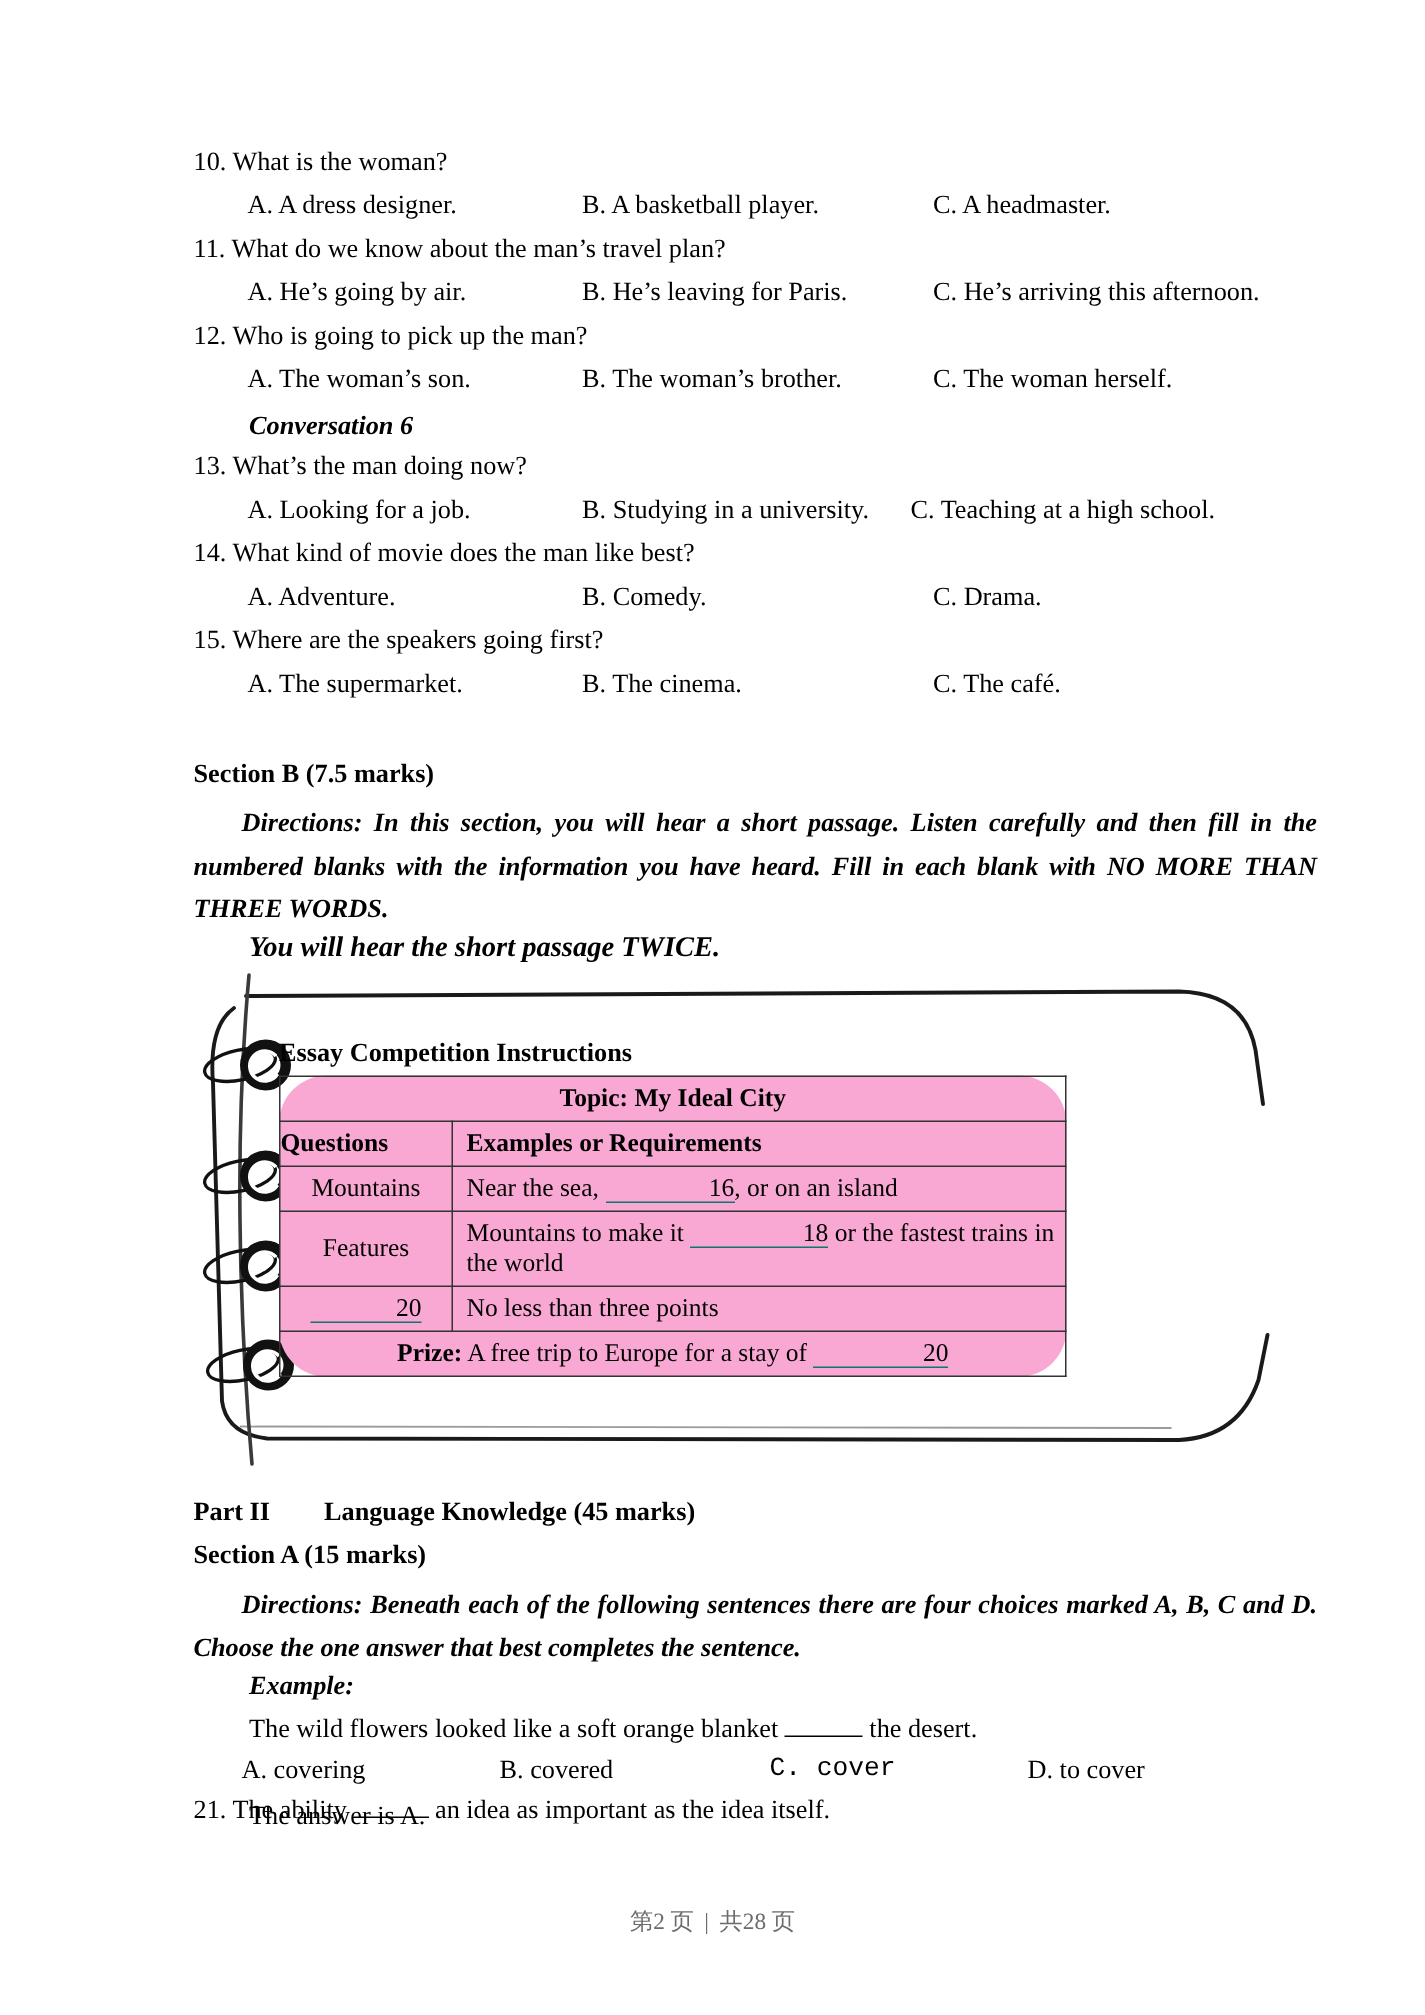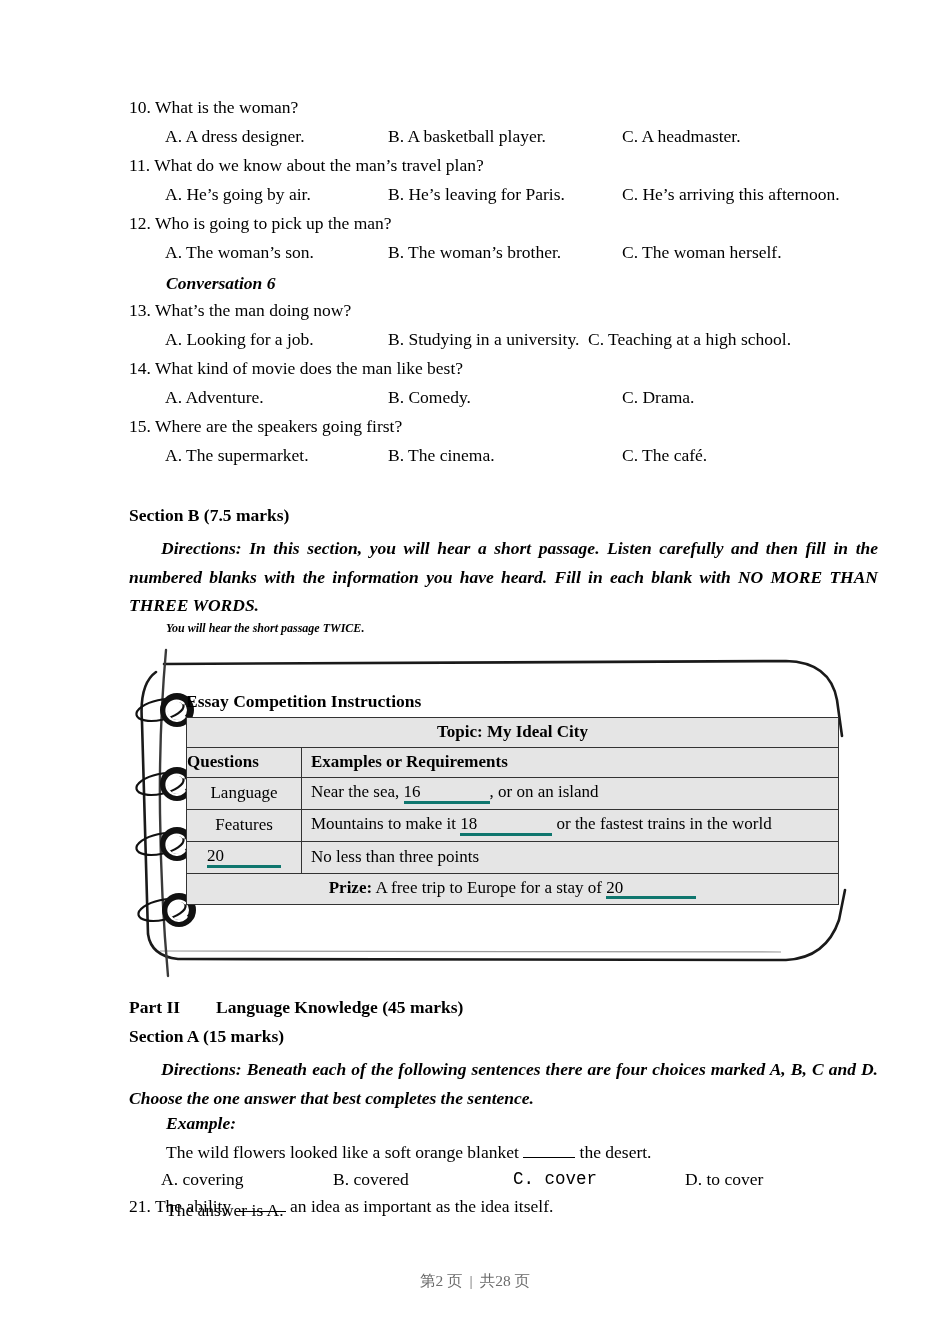--- a/index.html
+++ b/index.html
@@ -53,21 +53,21 @@
     font-size: 17.5px;
     font-weight: bold;
     font-style: italic;
     line-height: 28.5px;
     text-align: justify;
     text-align-last: left;
   }
   .direc .indent { display: inline-block; width: 32px; }
   .twice {
     position: absolute;
-    font-size: 12px;
+    font-size: 19px;
     font-weight: bold;
     font-style: italic;
     white-space: nowrap;
   }
 
   
   .notepad {
     position: absolute;
     left: 126px;
     top: 648px;
@@ -83,24 +83,25 @@
     font-size: 17.5px;
     font-weight: bold;
     white-space: nowrap;
   }
 
   
   .pad-table {
     position: absolute;
     left: 186px;
     top: 717px;
-    width: 653px;
+    width: 525px;
     border-collapse: collapse;
     font-size: 17px;
-    background: #e5e5e5;
+    background: #f9a8d4;
+    border-radius: 32px;
   }
   .pad-table td {
     border: 1px solid #333333;
     padding: 4px 0 5px 0;
     height: 20px;
     vertical-align: middle;
   }
   .pad-table td.c1 {
     width: 114px;
     text-align: center;
@@ -115,22 +116,22 @@
   }
   .pad-table td.hdr {
     text-align: left;
     font-weight: bold;
   }
   .pad-table td.prize {
     text-align: center;
   }
   .blank {
     display: inline-block;
-    border-bottom: 3px solid #0f766e;
-    text-align: left;
+    border-bottom: 1px solid #0f766e;
+    text-align: right;
     line-height: 1.05;
   }
   .blank.w16 { width: 86px; }
   .blank.w17 { width: 74px; }
   .blank.w18 { width: 92px; }
   .blank.w19 { width: 74px; }
   .blank.w20 { width: 90px; }
   .b { font-weight: bold; }
 
   
@@ -184,21 +185,21 @@
   <div class="qline" style="left:129px; top:215px;">12. Who is going to pick up the man?</div>
   <div class="opt" style="left:165px; top:244px;">A. The woman’s son.</div>
   <div class="opt" style="left:388px; top:244px;">B. The woman’s brother.</div>
   <div class="opt" style="left:622px; top:244px;">C. The woman herself.</div>
 
   <div class="conv-label" style="left:166px; top:273px;">Conversation 6</div>
 
   <div class="qline" style="left:129px; top:302px;">13. What’s the man doing now?</div>
   <div class="opt" style="left:165px; top:331px;">A. Looking for a job.</div>
   <div class="opt" style="left:388px; top:331px;">B. Studying in a university.</div>
-  <div class="opt" style="left:588px; top:331px;">C. Teaching at a high school.</div>
+  <div class="opt" style="left:607px; top:331px;">C. Teaching at a high school.</div>
 
   <div class="qline" style="left:129px; top:360px;">14. What kind of movie does the man like best?</div>
   <div class="opt" style="left:165px; top:389px;">A. Adventure.</div>
   <div class="opt" style="left:388px; top:389px;">B. Comedy.</div>
   <div class="opt" style="left:622px; top:389px;">C. Drama.</div>
 
   <div class="qline" style="left:129px; top:418px;">15. Where are the speakers going first?</div>
   <div class="opt" style="left:165px; top:447px;">A. The supermarket.</div>
   <div class="opt" style="left:388px; top:447px;">B. The cinema.</div>
   <div class="opt" style="left:622px; top:447px;">C. The café.</div>
@@ -249,21 +250,21 @@
     <tbody>
       <tr>
         <td class="span-center" colspan="2">Topic: My Ideal City</td>
       </tr>
       <tr>
         <td class="c1 hdr">Questions</td>
         <td class="c2 hdr">Examples or Requirements</td>
       </tr>
 
       <tr>
-        <td class="c1">Language</td>
+        <td class="c1">Mountains</td>
         <td class="c2"><span>Near the sea, </span><span class="blank w16">16</span><span>, or on an island</span></td>
       </tr>
 
 
       <tr>
         <td class="c1">Features</td>
         <td class="c2"><span>Mountains to make it </span><span class="blank w18">18</span><span> or the fastest trains in the world</span></td>
       </tr>
 
       <tr>

